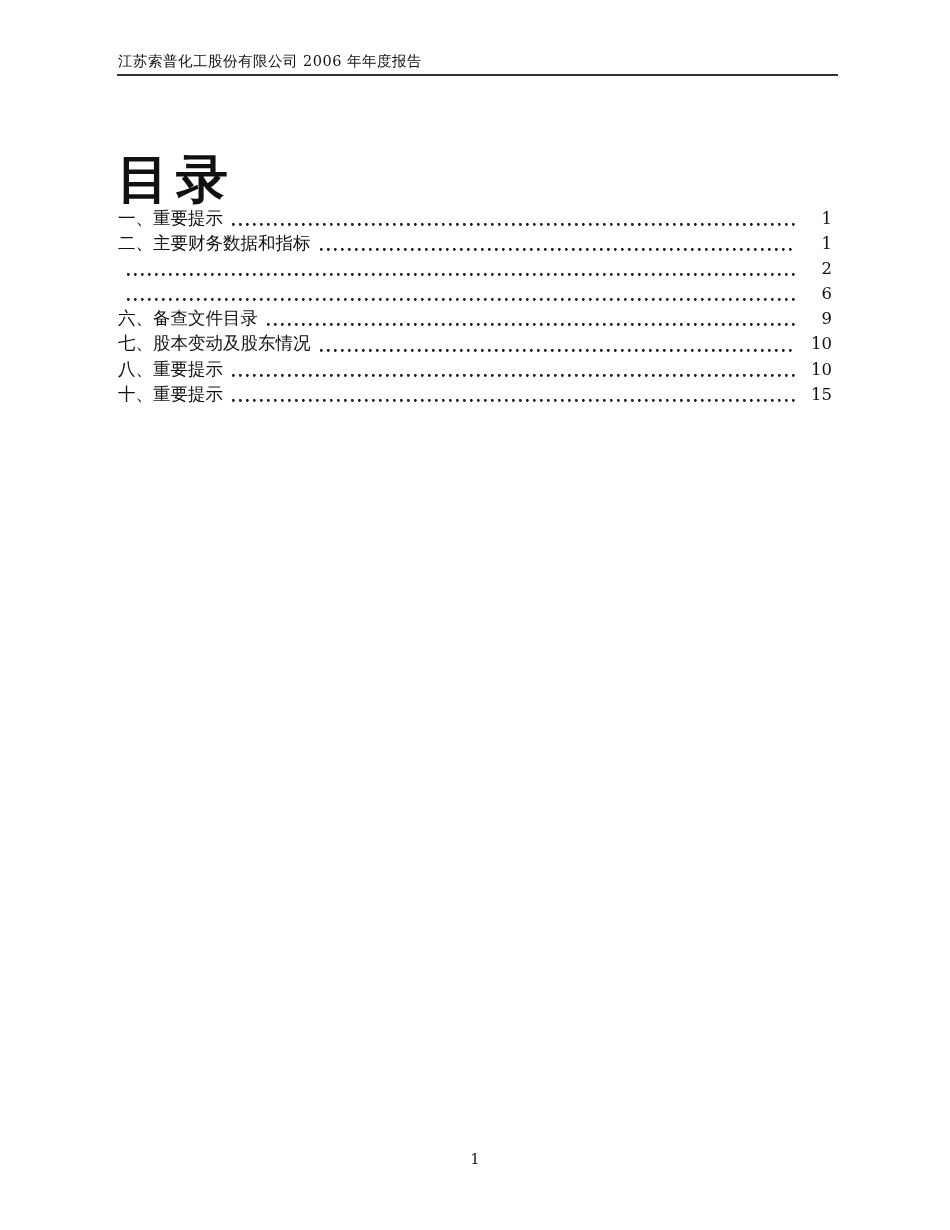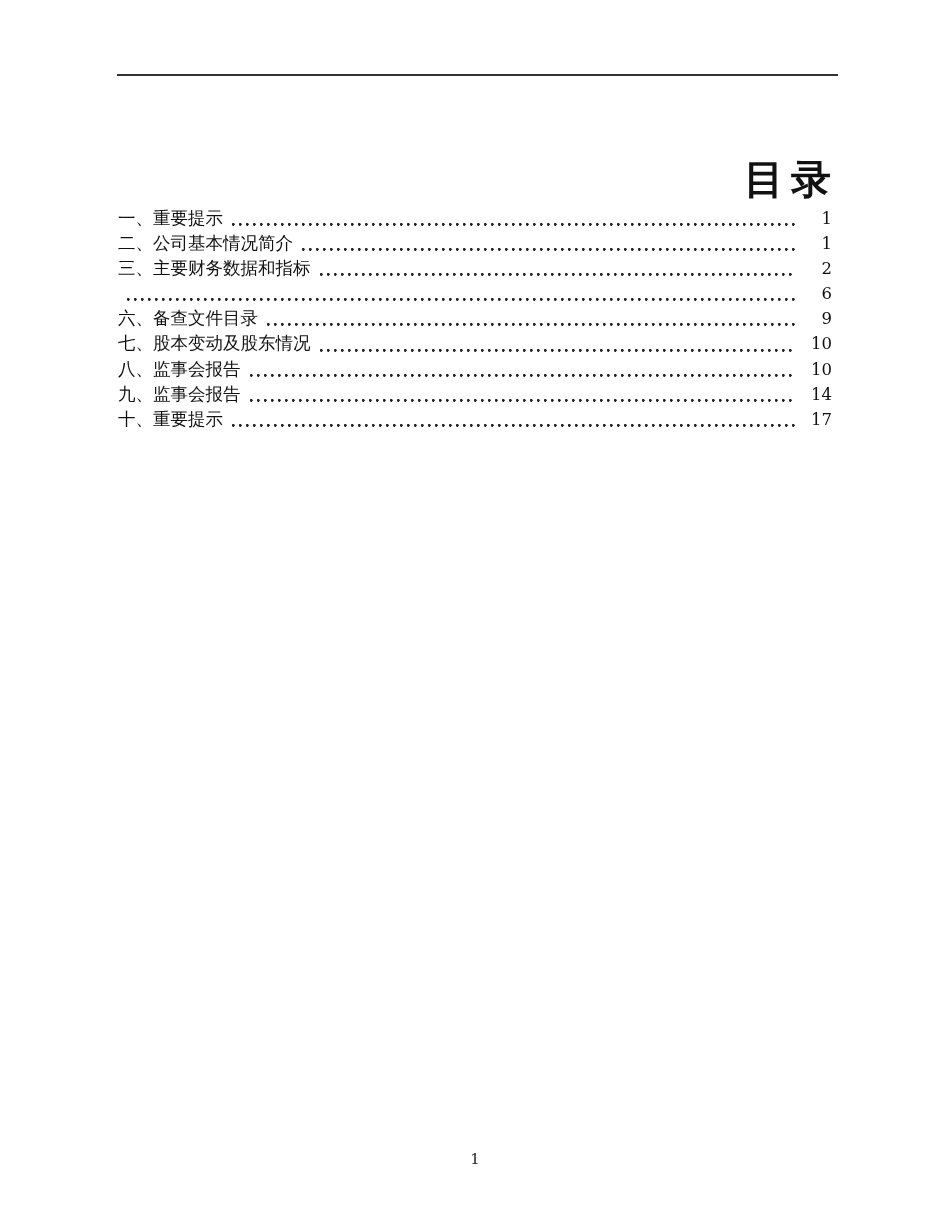--- a/index.html
+++ b/index.html
@@ -30,22 +30,22 @@
     top: 74px;
     width: 721px;
     height: 2px;
     background: #333333;
   }
   .doc-title {
     position: absolute;
     left: 117px;
     top: 155px;
     width: 721px;
-    text-align: right;
-    font-size: 40px;
+    text-align: left;
+    font-size: 52px;
     font-weight: 700;
     letter-spacing: 7px;
     line-height: 48px;
   }
   .toc {
     position: absolute;
     left: 118px;
     top: 206px;
     width: 714px;
   }
@@ -84,66 +84,61 @@
     text-align: center;
     font-size: 15px;
     color: #222222;
   }
 </style>
 </head>
 <body>
 
 <div class="page">
 
+  <div class="header-text">江苏索普化工股份有限公司 2006 年年度报告</div>
   <div class="header-rule"></div>
 
   <div class="doc-title">目录</div>
 
   <div class="toc">
     <div class="toc-row">
       <span class="toc-label">一、重要提示</span>
       <span class="toc-dots"></span>
       <span class="toc-page">1</span>
     </div>
     <div class="toc-row">
-      <span class="toc-label">二、公司基本情况简介</span>
+      <span class="toc-label">二、主要财务数据和指标</span>
       <span class="toc-dots"></span>
       <span class="toc-page">1</span>
     </div>
     <div class="toc-row">
-      <span class="toc-label">三、主要财务数据和指标</span>
       <span class="toc-dots"></span>
       <span class="toc-page">2</span>
     </div>
     <div class="toc-row">
       <span class="toc-dots"></span>
       <span class="toc-page">6</span>
     </div>
     <div class="toc-row">
       <span class="toc-label">六、备查文件目录</span>
       <span class="toc-dots"></span>
       <span class="toc-page">9</span>
     </div>
     <div class="toc-row">
       <span class="toc-label">七、股本变动及股东情况</span>
       <span class="toc-dots"></span>
       <span class="toc-page">10</span>
     </div>
     <div class="toc-row">
-      <span class="toc-label">八、监事会报告</span>
+      <span class="toc-label">八、重要提示</span>
       <span class="toc-dots"></span>
       <span class="toc-page">10</span>
     </div>
     <div class="toc-row">
-      <span class="toc-label">九、监事会报告</span>
-      <span class="toc-dots"></span>
-      <span class="toc-page">14</span>
-    </div>
-    <div class="toc-row">
       <span class="toc-label">十、重要提示</span>
       <span class="toc-dots"></span>
-      <span class="toc-page">17</span>
+      <span class="toc-page">15</span>
     </div>
   </div>
 
   <div class="footer-page">1</div>
 
 </div>
 
 </body></html>

